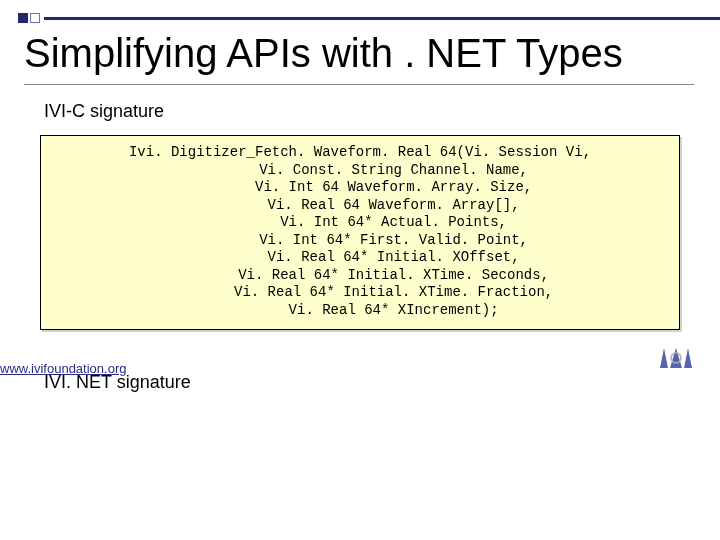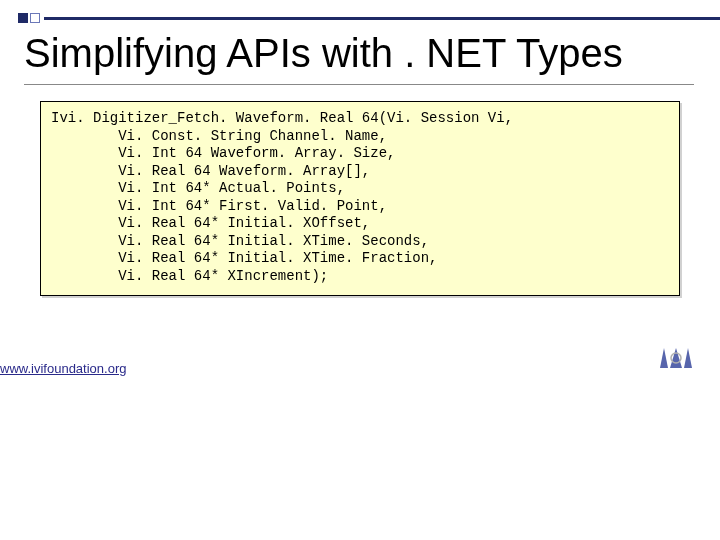--- a/index.html
+++ b/index.html
@@ -53,30 +53,31 @@
     height: 0;
     margin: 0 24px 14px 24px;
     border-top: 1px solid #888;
   }
   .section-label {
     font-size: 18px;
     color: #000;
     padding: 2px 0 6px 44px;
   }
   .code-box {
-    margin: 16px 40px 18px 40px;
+    margin: 7px 40px 18px 40px;
     background: #feffcd;
     border: 1px solid #000;
     padding: 8px 10px 10px 10px;
     font-family: "Courier New", monospace;
     font-size: 14px;
     line-height: 1.25;
     white-space: pre;
     color: #000;
     box-shadow: 2px 2px 0 rgba(0,0,0,0.18);
+    text-align: center;
   }
   .gap {
     height: 22px;
   }
   .footer-link {
     position: absolute;
     bottom: 16px;
     width: 100%;
     font-size: 13px;
     color: #2a2a8a;
@@ -98,33 +99,35 @@
 
   <div class="header-band">
     <div class="sq-filled"></div>
     <div class="sq-outline"></div>
     <div class="header-line"></div>
   </div>
 
   <div class="title">Simplifying APIs with . NET Types</div>
   <div class="under-title"></div>
 
+  <div class="section-label">IVI-C signature</div>
   <div class="code-box">Ivi. Digitizer_Fetch. Waveform. Real 64(Vi. Session Vi,
         Vi. Const. String Channel. Name,
         Vi. Int 64 Waveform. Array. Size,
         Vi. Real 64 Waveform. Array[],
         Vi. Int 64* Actual. Points,
         Vi. Int 64* First. Valid. Point,
         Vi. Real 64* Initial. XOffset,
         Vi. Real 64* Initial. XTime. Seconds,
         Vi. Real 64* Initial. XTime. Fraction,
         Vi. Real 64* XIncrement);</div>
 
   <div class="gap"></div>
 
+  <div class="section-label">IVI. NET signature</div>
 
   <div class="footer-link">www.ivifoundation.org</div>
 
   <div class="logo">
     <svg viewBox="0 0 36 28">
       <path d="M2 24 L6 4 L10 24 Z" fill="#3a4a9e" opacity="0.85"></path>
       <path d="M12 24 L18 4 L24 24 Z" fill="#3a4a9e" opacity="0.85"></path>
       <path d="M26 24 L30 4 L34 24 Z" fill="#3a4a9e" opacity="0.85"></path>
       <circle cx="18" cy="14" r="5" fill="none" stroke="#b0b0b0" stroke-width="1.5"></circle>
     </svg>

